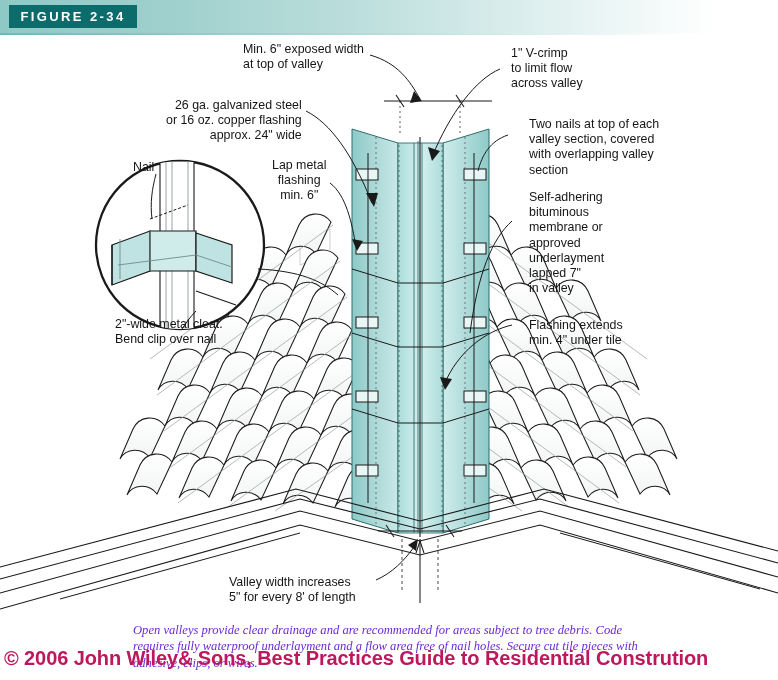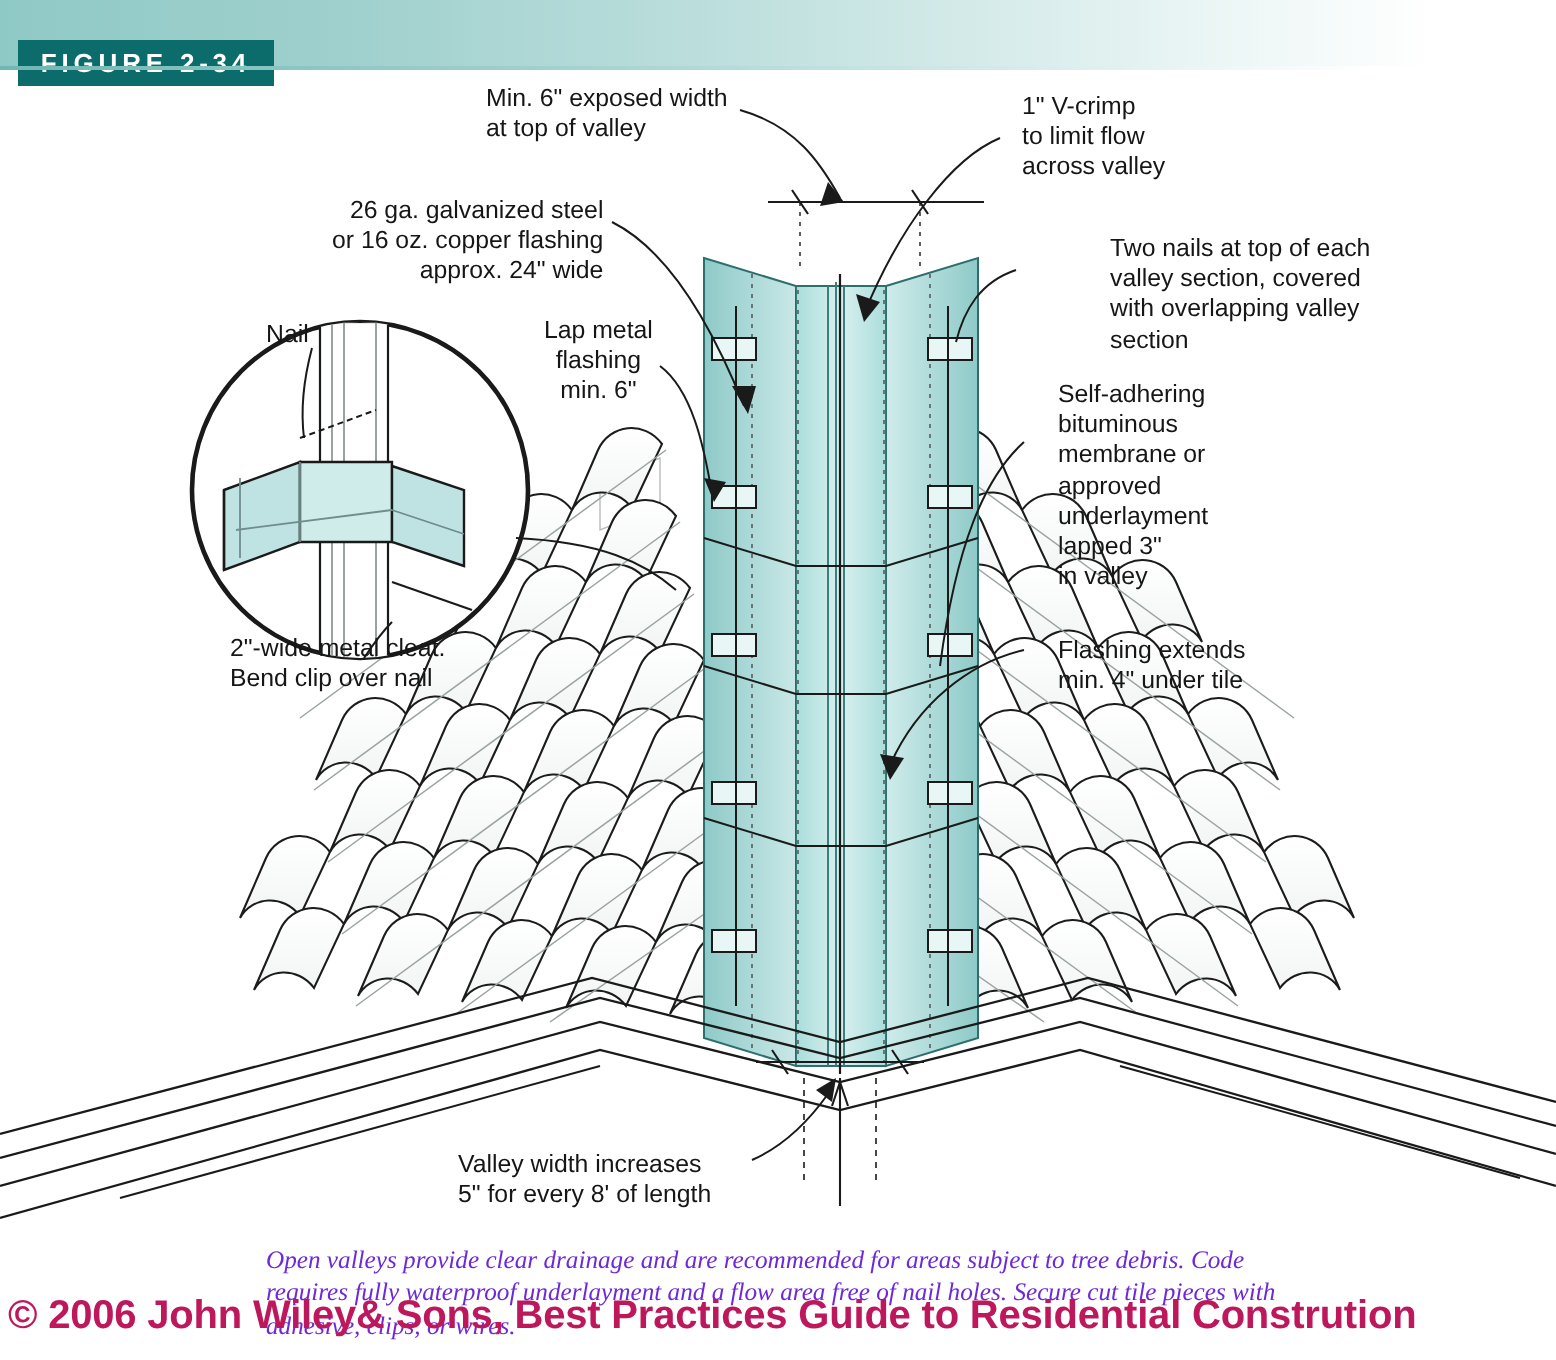--- a/index.html
+++ b/index.html
@@ -9,21 +9,21 @@
     color:#1a1a1a;
   }
   
   #header-bar{
     position:absolute;left:0;top:0;width:778px;height:33px;
     background:linear-gradient(to right,#8fc9c6 0%,#9fd0cd 22%,#bfe0de 48%,#dff0ef 70%,#ffffff 92%);
   }
   #figure-badge{
     position:absolute;left:9px;top:5px;width:128px;height:23px;
     background:#0c6b6b;
-    display:flex;align-items:center;justify-content:center;margin-top:15px;
+    display:flex;align-items:center;justify-content:center;
   }
   #figure-badge span{
     color:#ffffff;font-weight:bold;font-size:13px;letter-spacing:2.4px;
     font-family:"Liberation Sans", sans-serif;
   }
   #figure-title{
     position:absolute;left:150px;top:8px;
     color:#17706e;font-weight:bold;font-size:14.5px;letter-spacing:.2px;
   }
   #header-rule{
@@ -344,37 +344,37 @@
 at top of valley</div>
 
 <div class="callout" style="left:511px;top:46px;">1" V-crimp
 to limit flow
 across valley</div>
 
 <div class="callout" style="left:166px;top:98px;text-align:right;">26 ga. galvanized steel
 or 16 oz. copper flashing
 approx. 24" wide</div>
 
-<div class="callout" style="left:529px;top:117px;margin-left:26px;">Two nails at top of each
+<div class="callout" style="left:529px;top:117px;">Two nails at top of each
 valley section, covered
 with overlapping valley
 section</div>
 
 <div class="callout" style="left:133px;top:160px;">Nail</div>
 
 <div class="callout" style="left:272px;top:158px;text-align:center;">Lap metal
 flashing
 min. 6"</div>
 
 <div class="callout" style="left:529px;top:190px;">Self-adhering
 bituminous
 membrane or
 approved
 underlayment
-lapped 3"
+lapped 7"
 in valley</div>
 
 <div class="callout" style="left:115px;top:317px;">2"-wide metal cleat.
 Bend clip over nail</div>
 
 <div class="callout" style="left:529px;top:318px;">Flashing extends
 min. 4" under tile</div>
 
 <div class="callout" style="left:229px;top:575px;">Valley width increases
 5" for every 8' of length</div>

